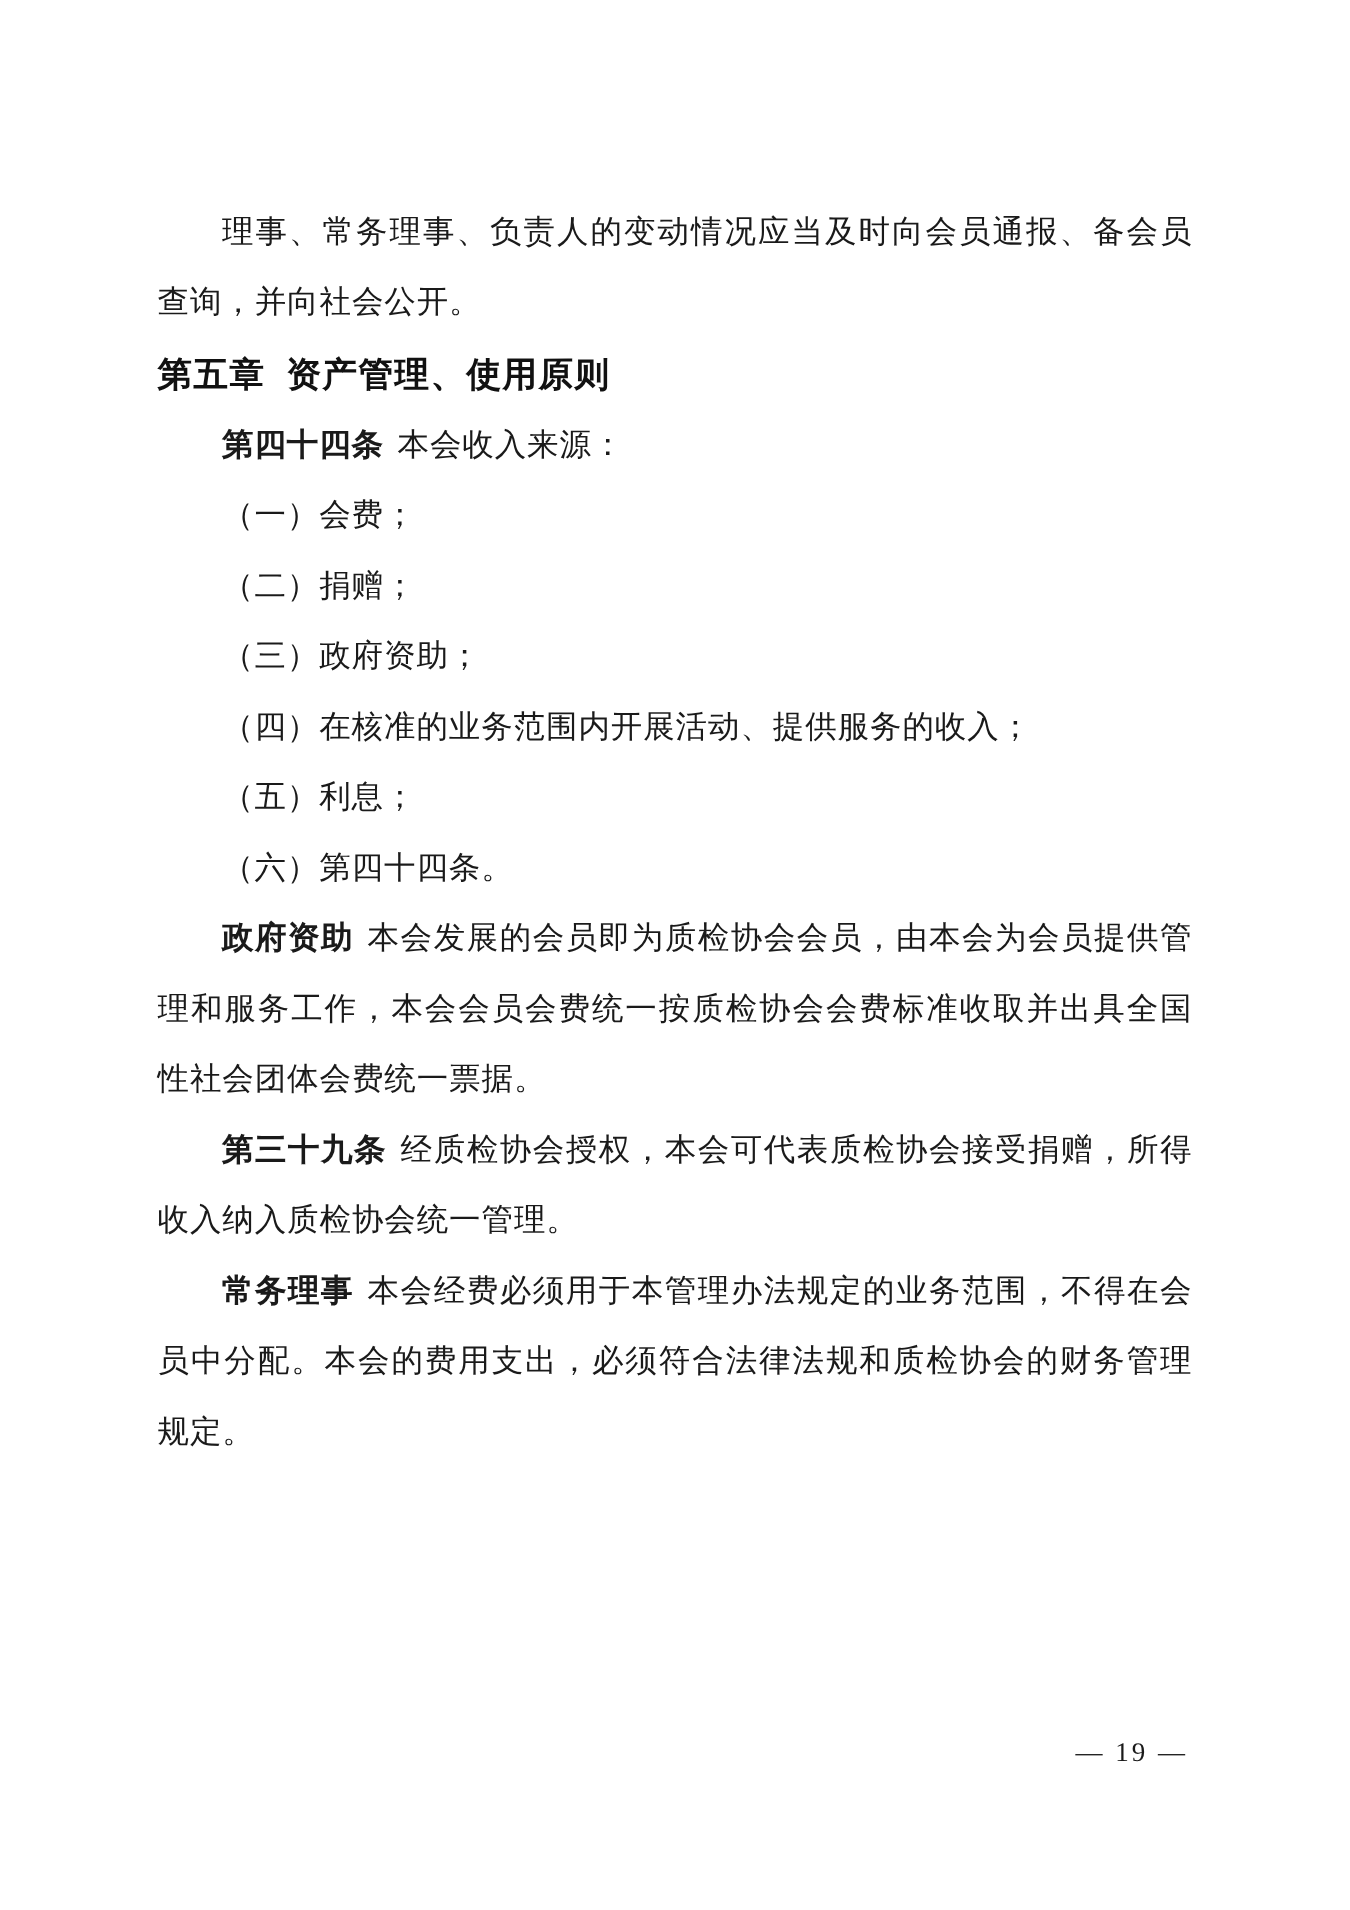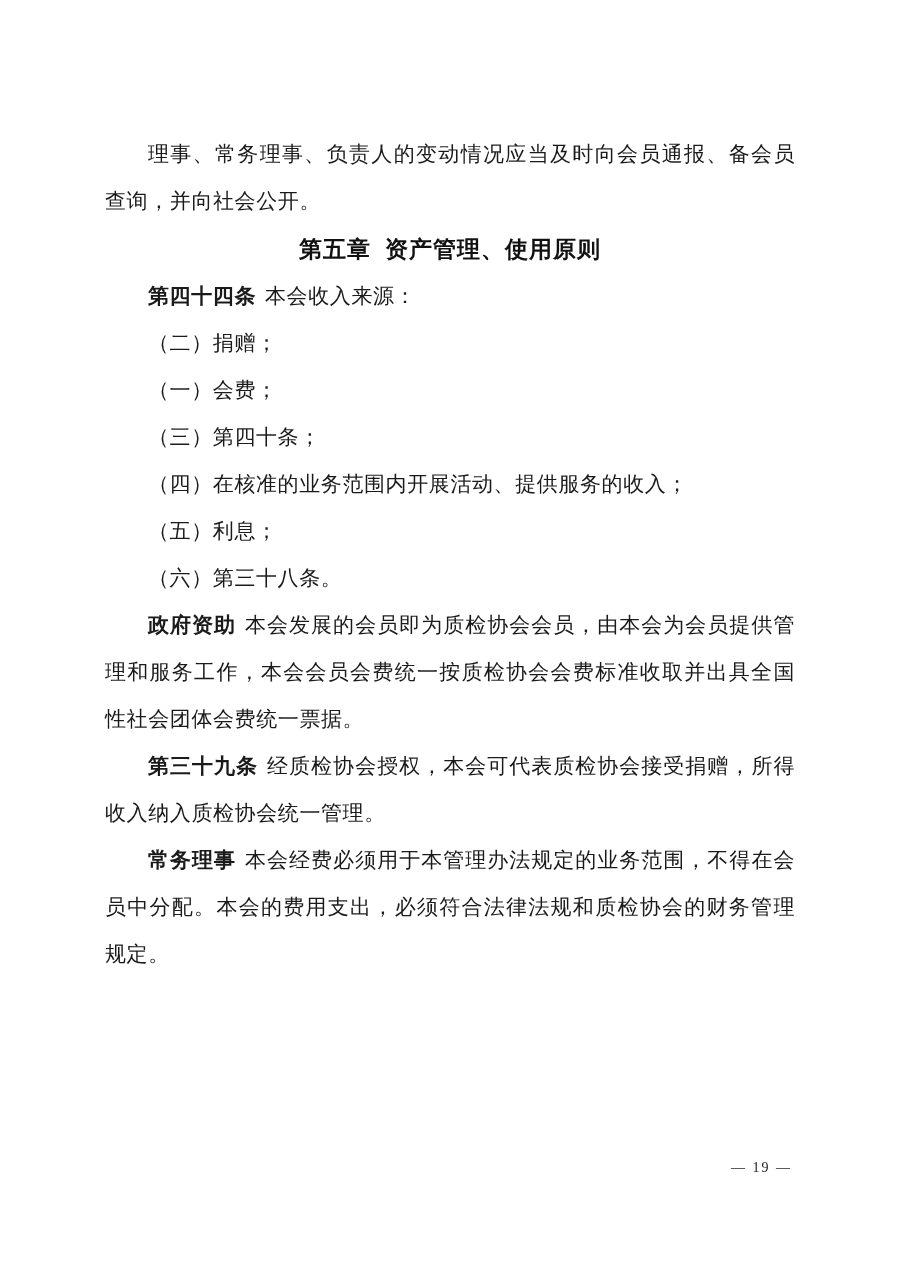--- a/index.html
+++ b/index.html
@@ -28,55 +28,55 @@
   }
   .indent{ text-indent:43px; }
   .artnum{
     font-weight:bold;
     margin-right:9px;
   }
   .chapter{
     margin:0;
     font-size:23px;
     line-height:48px;
-    text-align:center;
+    text-align:left;
     font-family:"Liberation Sans","DejaVu Sans",sans-serif;
     font-weight:bold;
     letter-spacing:1px;
     color:#111;
   }
   .chapter .chapter-label{ margin-right:14px; }
   .footer{
     position:absolute;
     right:108px;
     bottom:90px;
-    font-size:14px;
+    font-size:18px;
     line-height:26px;
     letter-spacing:2px;
     color:#1a1a1a;
   }
 </style>
 </head>
 <body>
 
 <div class="page">
   <div class="content">
 
     <p class="para indent">理事、常务理事、负责人的变动情况应当及时向会员通报、备会员查询，并向社会公开。</p>
 
     <h2 class="chapter"><span class="chapter-label">第五章</span><span>资产管理、使用原则</span></h2>
 
     <p class="para indent"><span class="artnum">第四十四条</span><span>本会收入来源：</span></p>
 
+    <p class="para indent">（一）会费；</p>
     <p class="para indent">（二）捐赠；</p>
-    <p class="para indent">（一）会费；</p>
-    <p class="para indent">（三）第四十条；</p>
+    <p class="para indent">（三）政府资助；</p>
     <p class="para indent">（四）在核准的业务范围内开展活动、提供服务的收入；</p>
     <p class="para indent">（五）利息；</p>
-    <p class="para indent">（六）第三十八条。</p>
+    <p class="para indent">（六）第四十四条。</p>
 
 
     <p class="para indent"><span class="artnum">政府资助</span><span>本会发展的会员即为质检协会会员，由本会为会员提供管理和服务工作，本会会员会费统一按质检协会会费标准收取并出具全国性社会团体会费统一票据。</span></p>
 
     <p class="para indent"><span class="artnum">第三十九条</span><span>经质检协会授权，本会可代表质检协会接受捐赠，所得收入纳入质检协会统一管理。</span></p>
 
     <p class="para indent"><span class="artnum">常务理事</span><span>本会经费必须用于本管理办法规定的业务范围，不得在会员中分配。本会的费用支出，必须符合法律法规和质检协会的财务管理规定。</span></p>
 
 
   </div>

